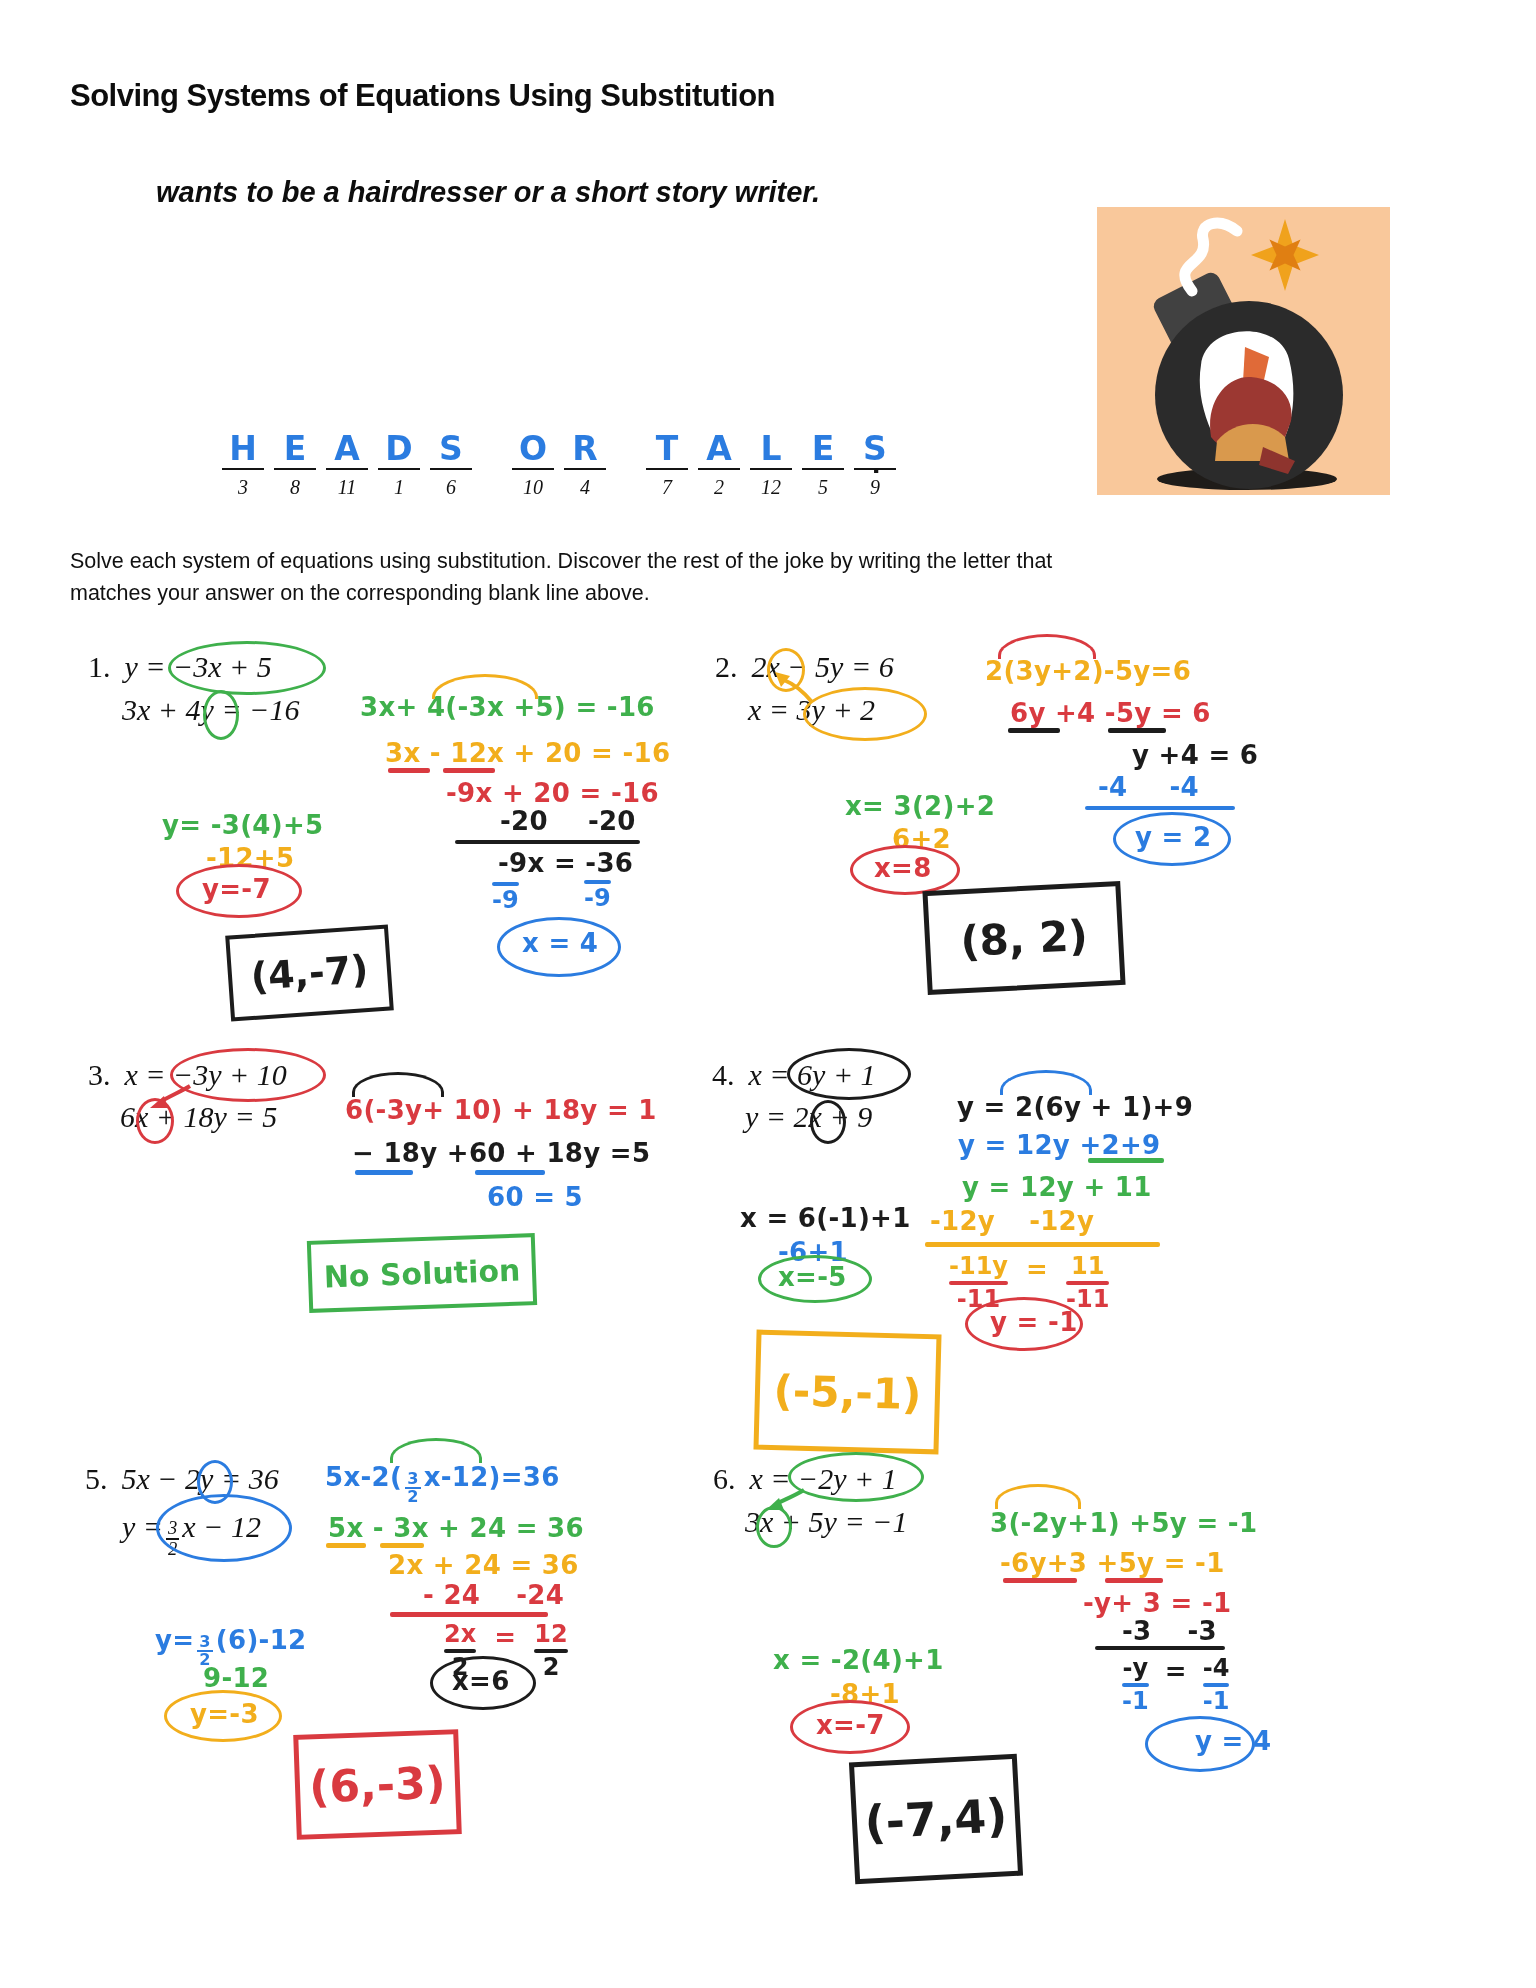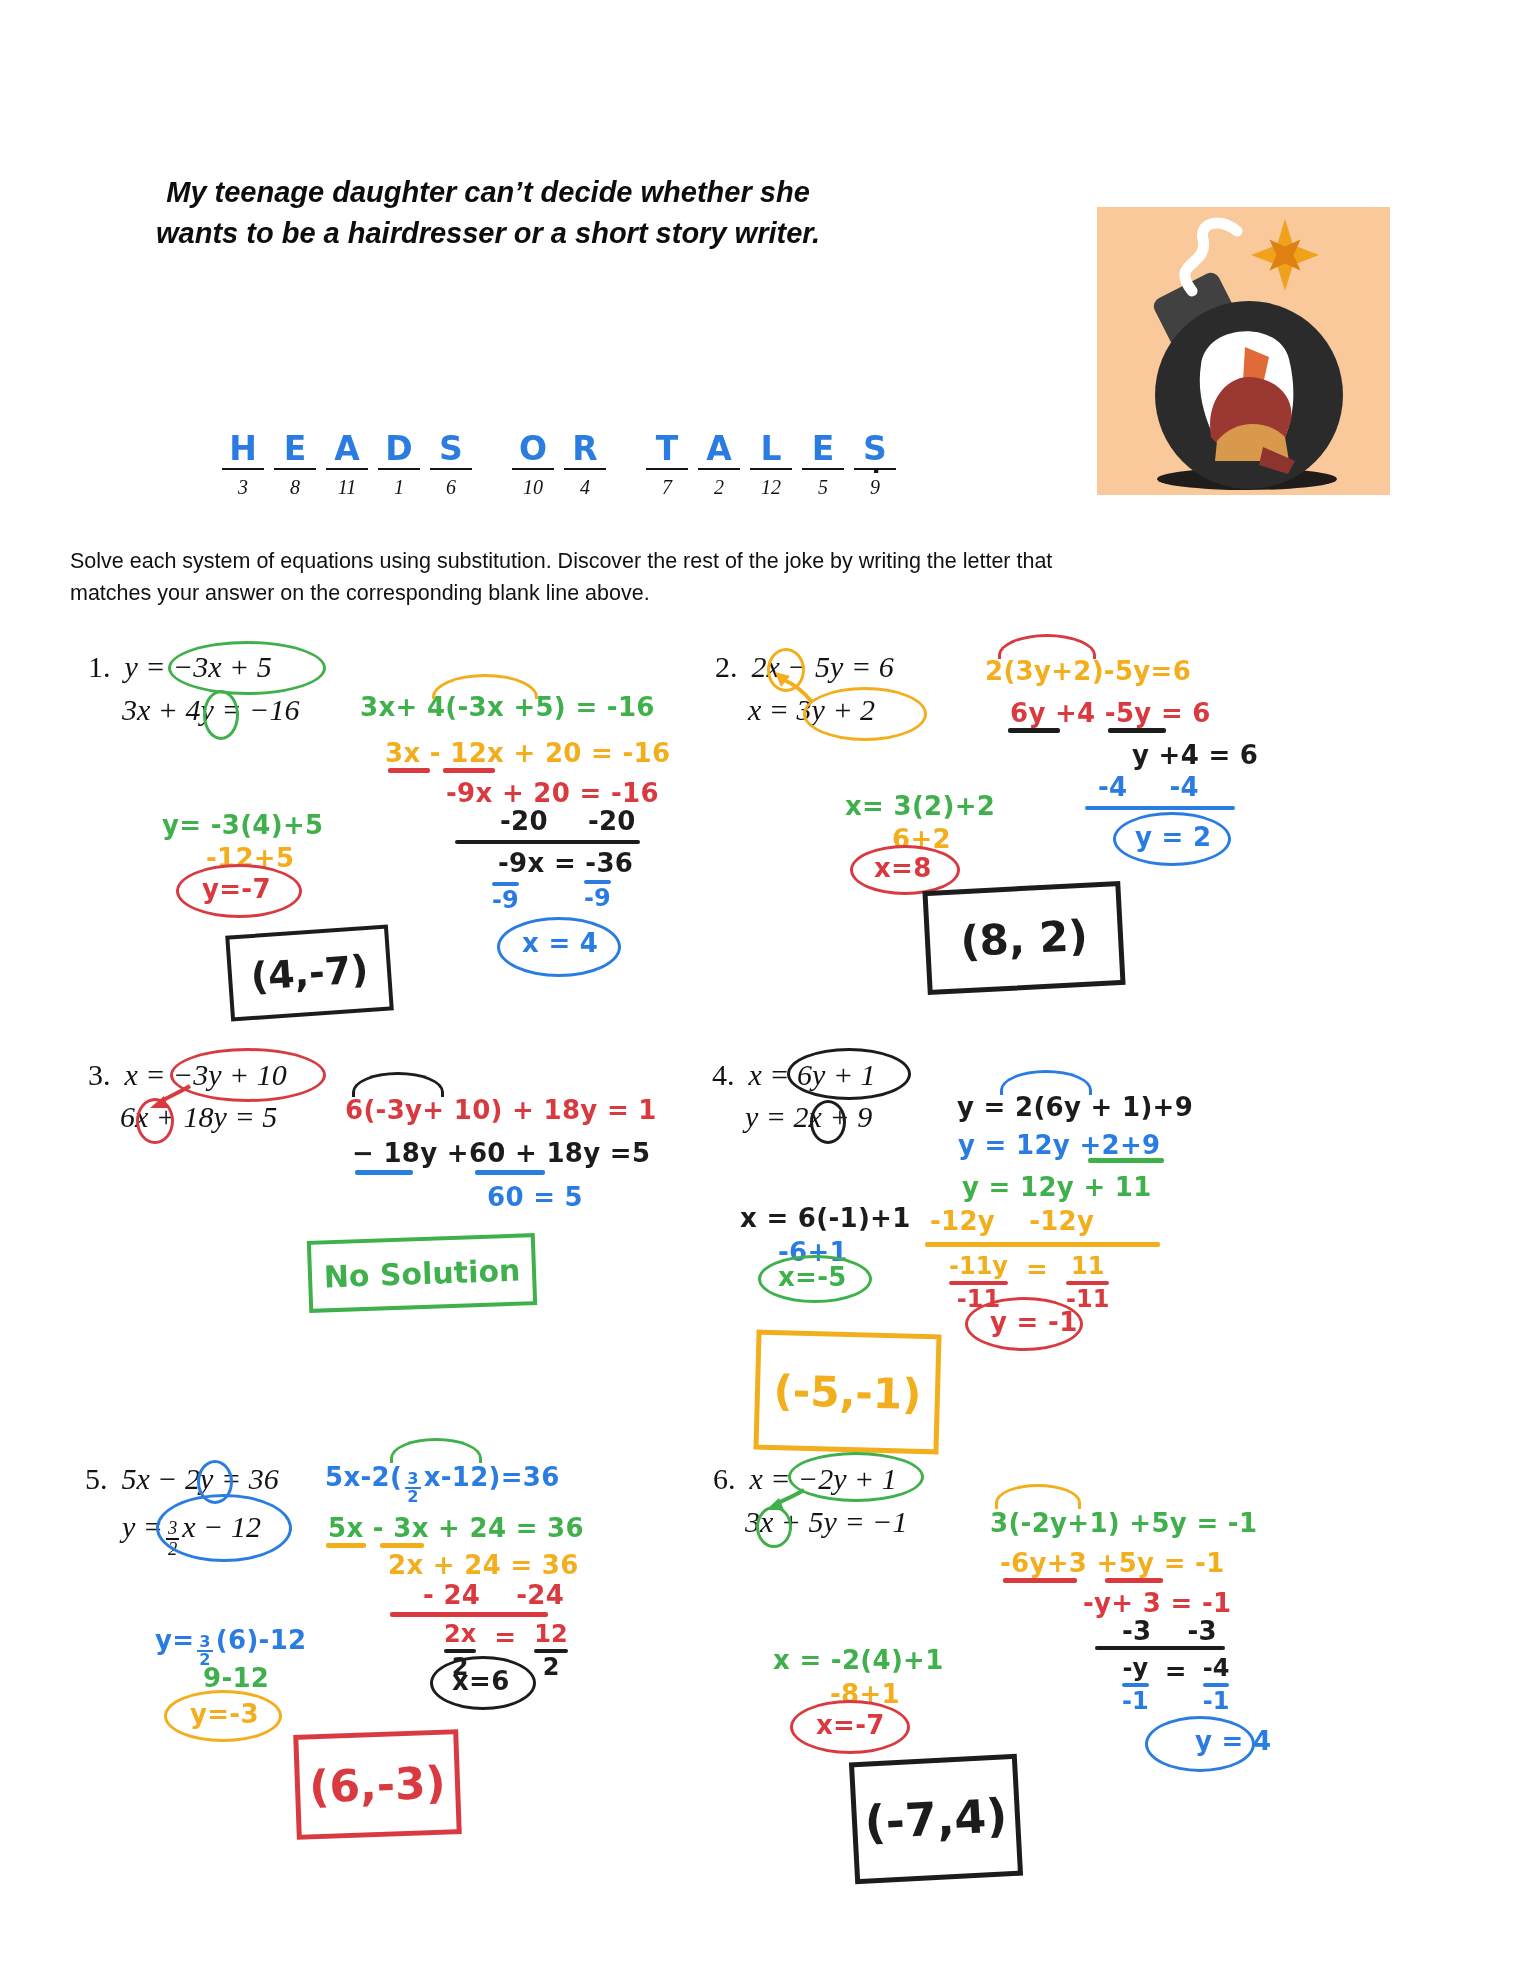--- a/index.html
+++ b/index.html
@@ -37,23 +37,23 @@
             font-weight:700;font-size:33px;color:#2b7ce0;border-bottom:2.5px solid #141414;}
   .cell .nm{display:block;margin-top:6px;font-family:"Liberation Serif",serif;font-style:italic;
             font-size:20px;color:#131313;}
   .gap30{margin-right:30px;}
 </style>
 </head>
 <body>
 
 <div class="page">
 
+  <div class="abs title" style="left:70px;top:78px;">Solving Systems of Equations Using Substitution</div>
 
   <div class="abs joke" style="left:108px;top:172px;width:760px;">
-    <div>My teenage daughter can’t decide whether she</div>
     <div>wants to be a hairdresser or a short story writer.</div>
   </div>
 
   <div class="abs" style="left:1097px;top:207px;width:293px;height:288px;">
     <svg width="293" height="288" viewBox="0 0 293 288">
       <rect width="293" height="288" fill="#f9c89b"></rect>
       <ellipse cx="150" cy="272" rx="90" ry="11" fill="#1f1c19"></ellipse>
       <rect x="62" y="76" width="72" height="54" rx="9" fill="#414141" transform="rotate(-27 98 103)"></rect>
       <circle cx="152" cy="188" r="94" fill="#2b2b2b"></circle>
       <path d="M95,84 C72,54 112,60 106,32 C102,16 122,10 140,24" stroke="#ffffff" stroke-width="11" fill="none" stroke-linecap="round"></path>

